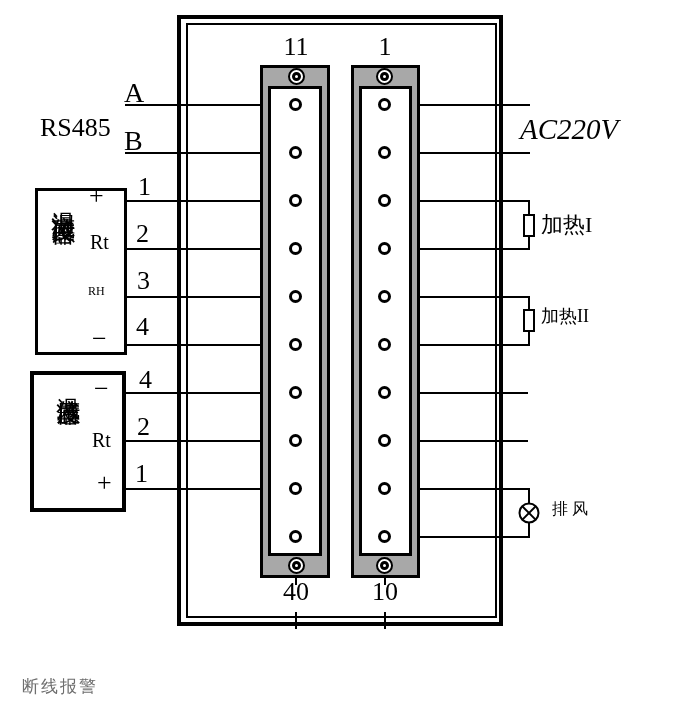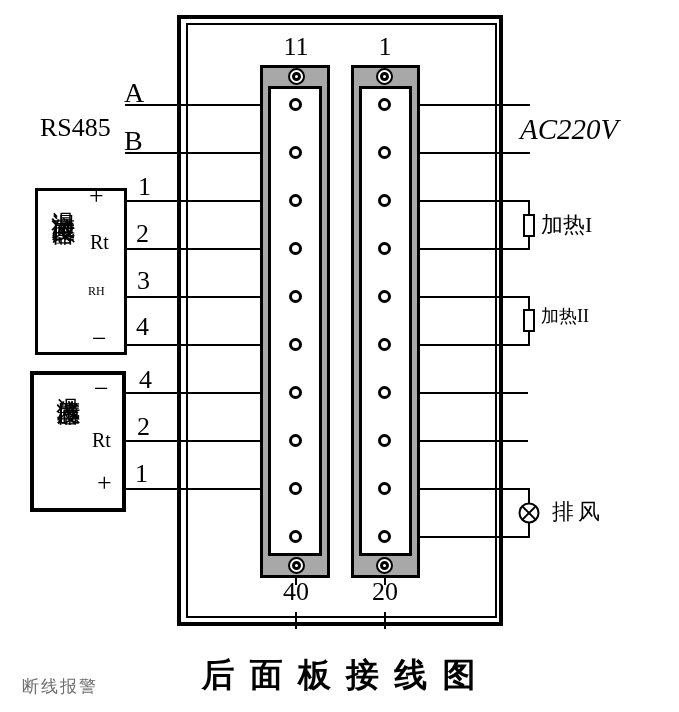--- a/index.html
+++ b/index.html
@@ -126,21 +126,21 @@
   <div class="abs hole" style="left:378px;top:290px;"></div>
   <div class="abs hole" style="left:378px;top:338px;"></div>
   <div class="abs hole" style="left:378px;top:386px;"></div>
   <div class="abs hole" style="left:378px;top:434px;"></div>
   <div class="abs hole" style="left:378px;top:482px;"></div>
   <div class="abs hole" style="left:378px;top:530px;"></div>
 
   <div class="abs lbl strip-num" style="left:276px;top:34px;">11</div>
   <div class="abs lbl strip-num" style="left:365px;top:34px;">1</div>
   <div class="abs lbl strip-num" style="left:276px;top:579px;">40</div>
-  <div class="abs lbl strip-num" style="left:365px;top:579px;">20</div>
+  <div class="abs lbl strip-num" style="left:365px;top:579px;">10</div>
 
   <div class="abs lbl" style="left:40px;top:115px;font-size:26px;">RS485</div>
   <div class="abs lbl" style="left:124px;top:79px;font-size:28px;">A</div>
   <div class="abs lbl" style="left:124px;top:127px;font-size:28px;">B</div>
 
   <div class="abs sensor-box" style="left:35px;top:188px;width:92px;height:167px;"></div>
   <div class="abs vname" style="left:50px;top:193px;height:160px;">温湿度传感器</div>
   <div class="abs lbl pin" style="left:89px;top:183px;font-size:26px;">+</div>
   <div class="abs lbl pin" style="left:90px;top:232px;font-size:20px;">Rt</div>
   <div class="abs lbl pin" style="left:88px;top:285px;font-size:12px;">RH</div>
@@ -155,18 +155,17 @@
   <div class="abs lbl pin" style="left:94px;top:376px;font-size:26px;">−</div>
   <div class="abs lbl pin" style="left:92px;top:430px;font-size:20px;">Rt</div>
   <div class="abs lbl pin" style="left:97px;top:470px;font-size:26px;">+</div>
   <div class="abs lbl num" style="left:139px;top:367px;">4</div>
   <div class="abs lbl num" style="left:137px;top:414px;">2</div>
   <div class="abs lbl num" style="left:135px;top:461px;">1</div>
 
   <div class="abs lbl" style="left:520px;top:115px;font-size:29px;font-style:italic;">AC220V</div>
   <div class="abs lbl" style="left:541px;top:214px;font-size:22px;">加热I</div>
   <div class="abs lbl" style="left:541px;top:307px;font-size:18px;">加热II</div>
-  <div class="abs lbl" style="left:552px;top:501px;font-size:22px;letter-spacing:4px;">排风</div>
+  <div class="abs lbl" style="left:552px;top:501px;font-size:16px;letter-spacing:4px;">排风</div>
 
-  <div class="abs title">后 面 板 接 线 图</div>
   <div class="abs watermark">断线报警</div>
 
 </div>
 
 </body></html>

